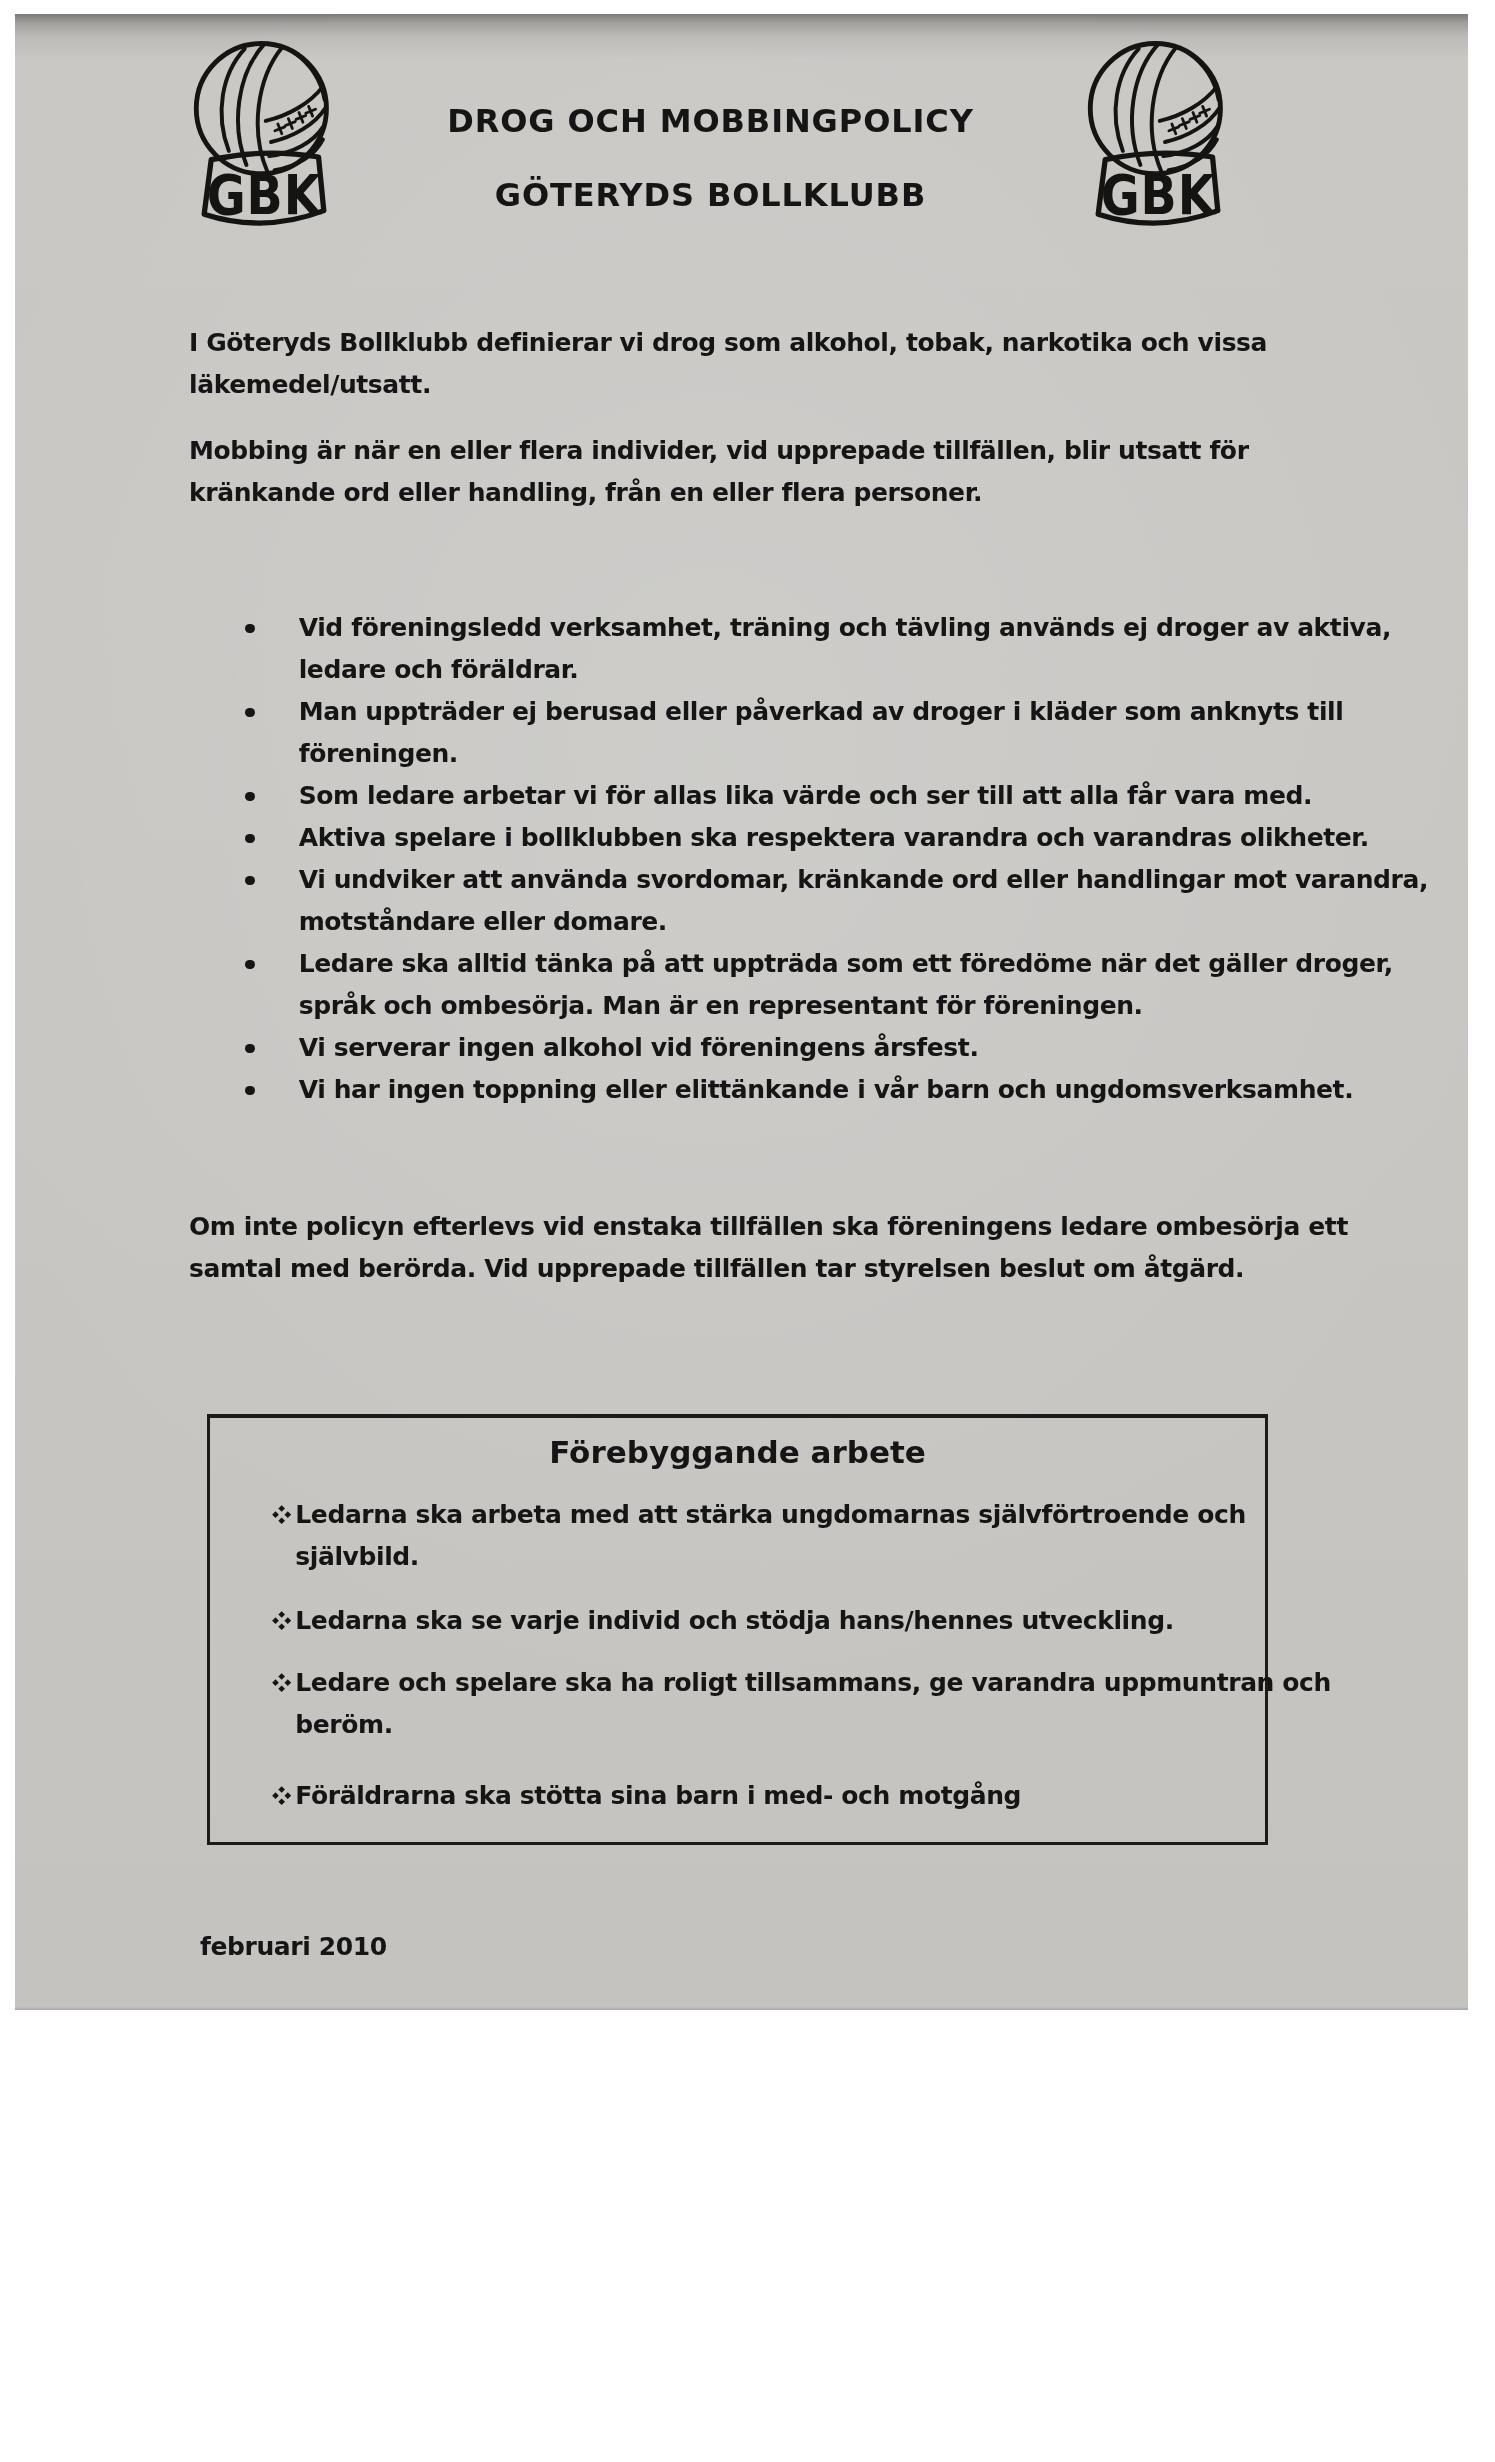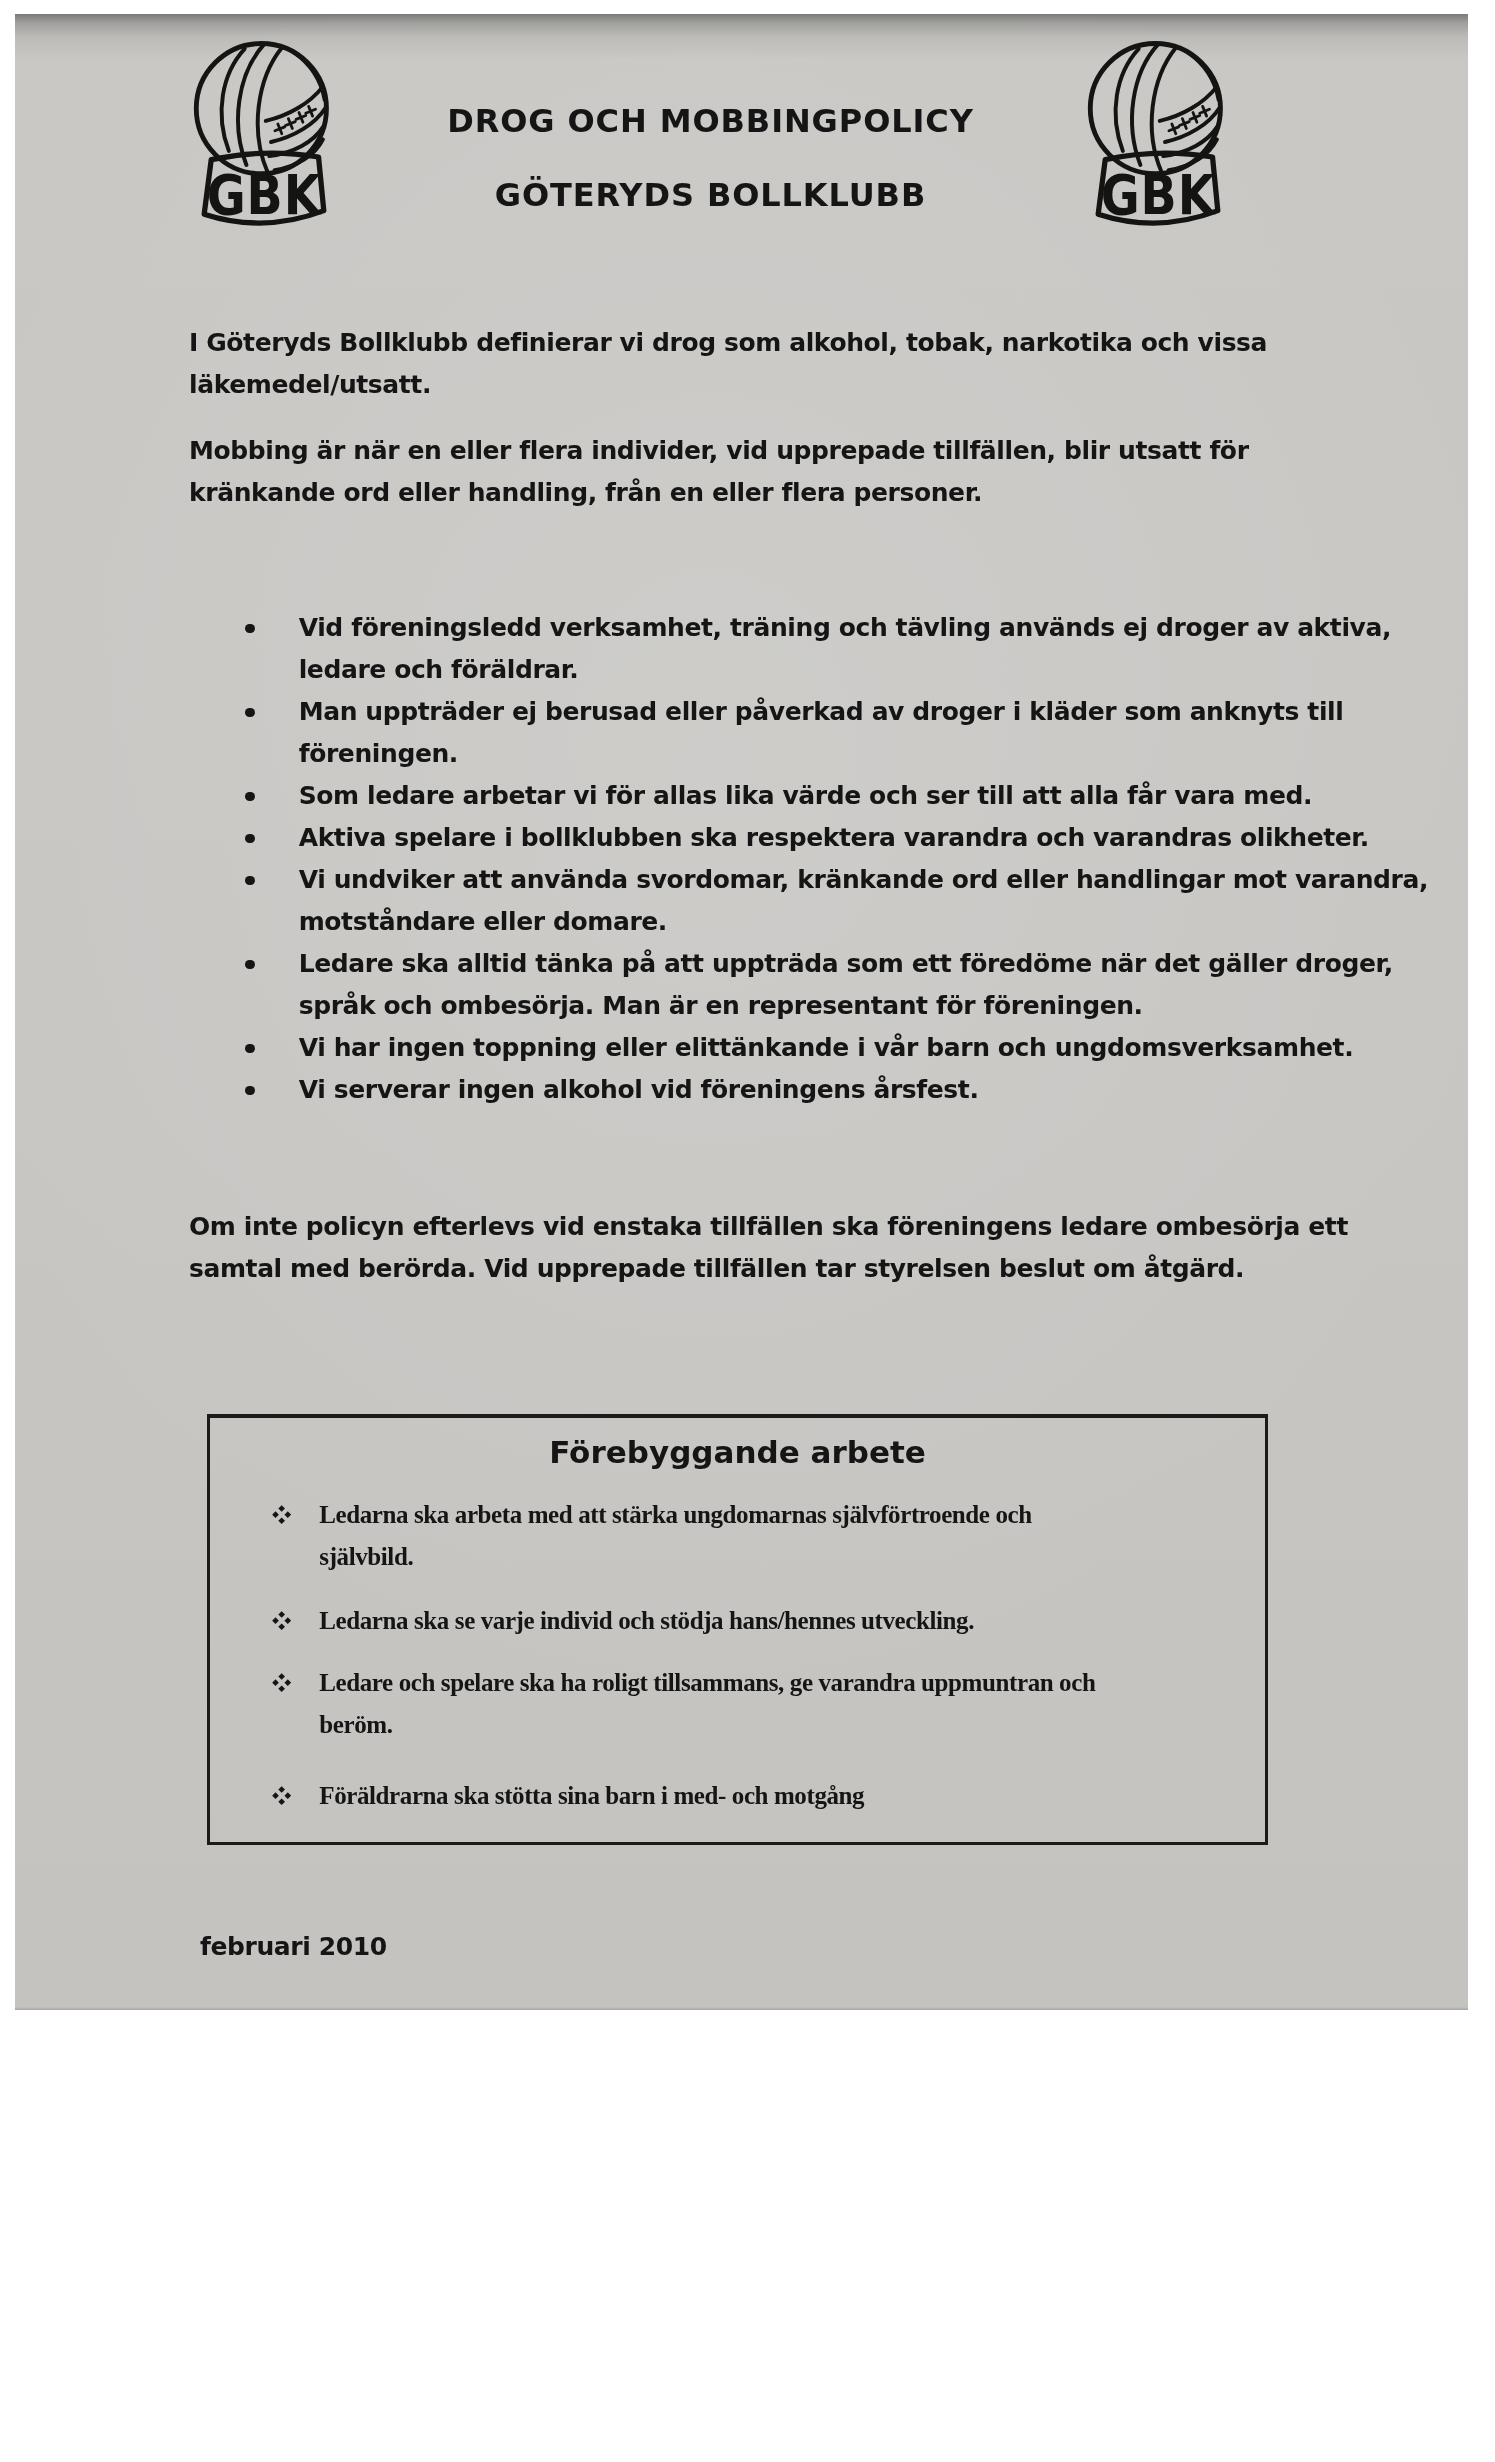--- a/index.html
+++ b/index.html
@@ -60,21 +60,21 @@
   .pbox-title{
     margin-top:13px;text-align:center;font-size:31px;font-weight:bold;
     line-height:42px;height:42px;letter-spacing:0;
   }
   .pbox-items{margin-top:21px;}
   .pb-item{display:flex;padding-left:62px;}
   .pb-item.m1{margin-bottom:22px;}
   .pb-item.m2{margin-bottom:20px;}
   .pb-item.m3{margin-bottom:29px;}
   .pb-diamond{flex:none;width:19.3px;height:19.3px;margin-top:11.4px;}
-  .pb-text{margin-left:28px;font-family:Liberation Serif, serif;}
+  .pb-text{margin-left:4px;}
 
   .doc-date{position:absolute;left:185px;top:1912px;}
 
   svg .ink{stroke:#141413;fill:none;stroke-linecap:round;}
 </style>
 </head>
 <body>
 
 <svg width="0" height="0" style="position:absolute" aria-hidden="true">
   <defs>
@@ -185,28 +185,28 @@
       <span class="dot"></span>
       <div class="b-text">
         <div class="tline">Ledare ska alltid tänka på att uppträda som ett föredöme när det gäller droger,</div>
         <div class="tline">språk och ombesörja.  Man är en representant för föreningen.</div>
       </div>
     </div>
 
     <div class="b-item">
       <span class="dot"></span>
       <div class="b-text">
+        <div class="tline">Vi serverar ingen alkohol vid föreningens årsfest.</div>
+      </div>
+    </div>
+
+    <div class="b-item">
+      <span class="dot"></span>
+      <div class="b-text">
         <div class="tline">Vi har ingen toppning eller elittänkande i vår barn och ungdomsverksamhet.</div>
-      </div>
-    </div>
-
-    <div class="b-item">
-      <span class="dot"></span>
-      <div class="b-text">
-        <div class="tline">Vi serverar ingen alkohol vid föreningens årsfest.</div>
       </div>
     </div>
 
   </div>
 
   <div class="para p3 bodytext">
     <div class="tline">Om inte policyn efterlevs vid enstaka tillfällen ska föreningens ledare ombesörja ett</div>
     <div class="tline">samtal med berörda. Vid upprepade tillfällen tar styrelsen beslut om åtgärd.</div>
   </div>
 

